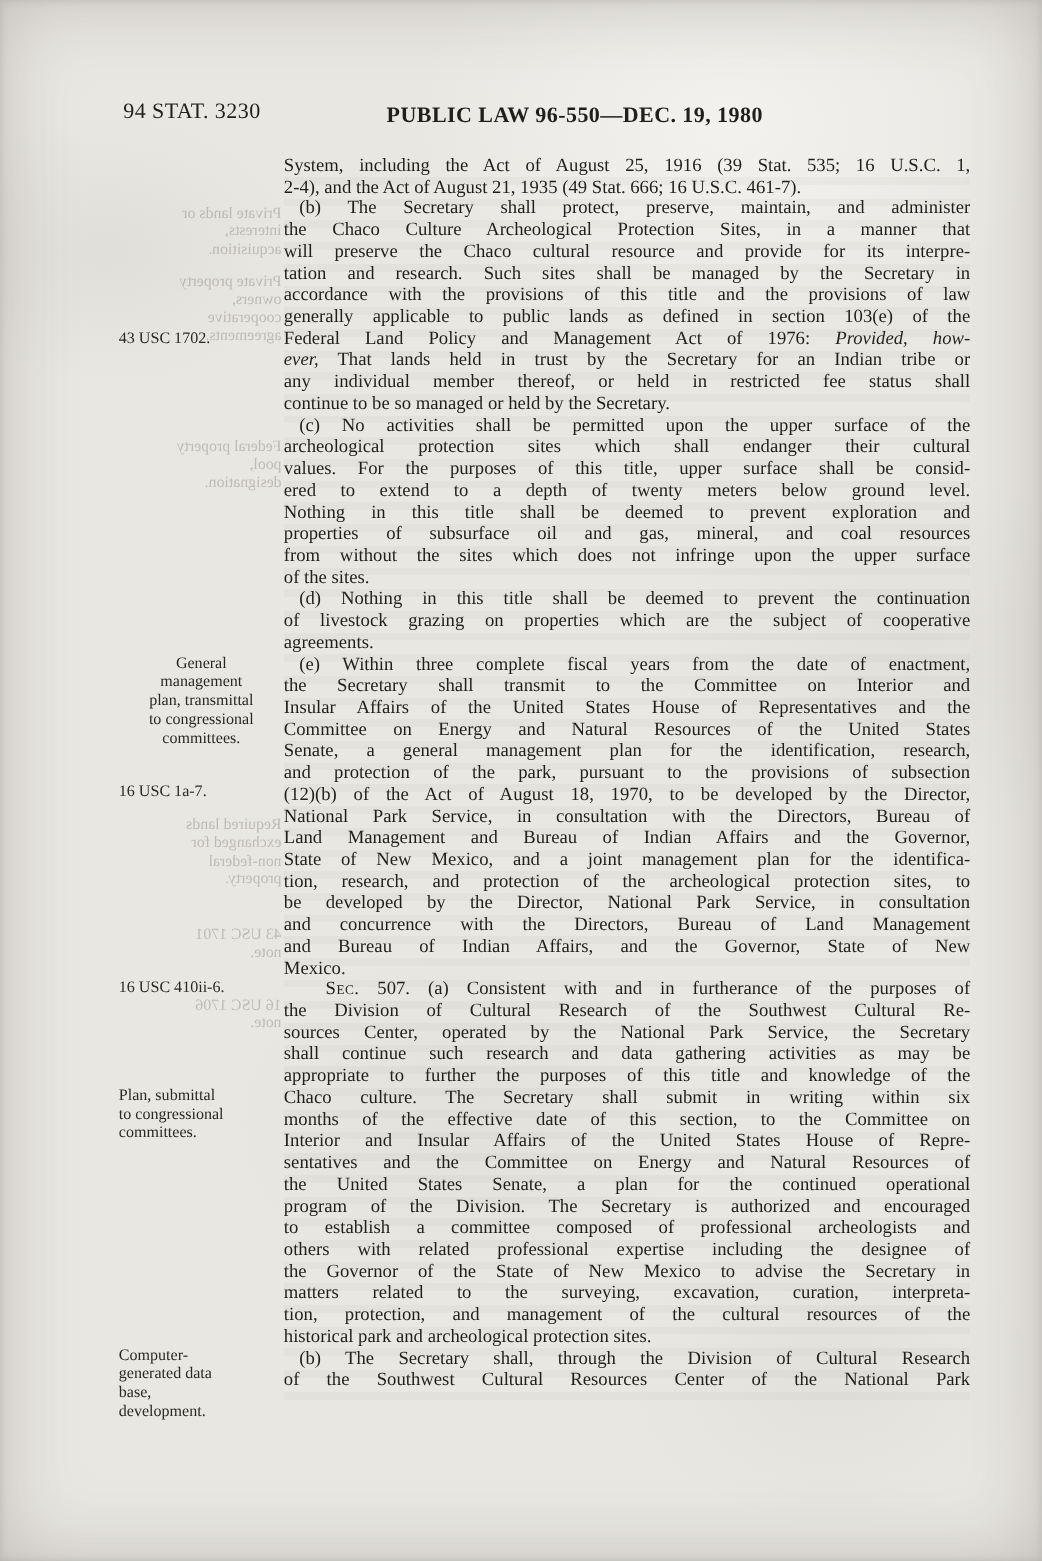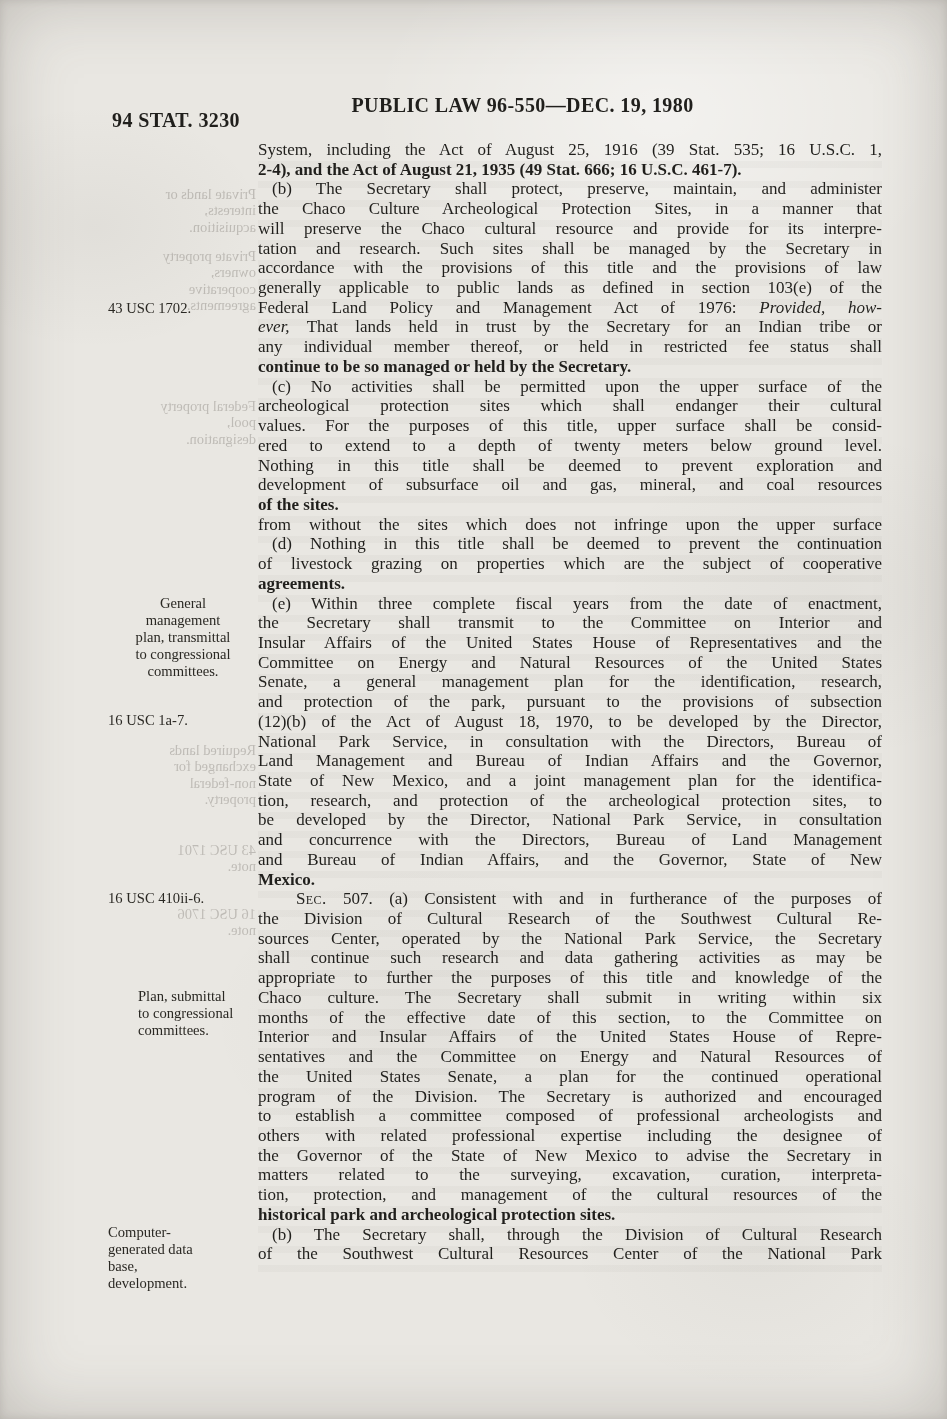--- a/index.html
+++ b/index.html
@@ -13,36 +13,36 @@
       radial-gradient(240px 170px at 10% 16%, rgba(70,66,58,.05), rgba(0,0,0,0) 72%),
       radial-gradient(320px 230px at 88% 42%, rgba(70,66,58,.045), rgba(0,0,0,0) 72%),
       radial-gradient(300px 220px at 45% 72%, rgba(70,66,58,.04), rgba(0,0,0,0) 72%),
       radial-gradient(260px 200px at 80% 88%, rgba(70,66,58,.04), rgba(0,0,0,0) 72%);
     box-shadow:inset 0 0 70px rgba(88,84,76,.28), inset 0 0 8px rgba(88,84,76,.18);
     overflow:hidden;
     font-family:"Liberation Serif","DejaVu Serif",serif;
     color:#201f1c;
   }
   .stat-number{
-    position:absolute;left:112px;top:109px;
-    font-size:20px;font-weight:bold;letter-spacing:.4px;white-space:nowrap;
+    position:absolute;left:112px;top:90px;
+    font-size:20px;font-weight:normal;letter-spacing:.4px;white-space:nowrap;
   }
   .law-title{
     position:absolute;left:225px;top:94px;width:595px;
     text-align:center;font-size:20px;font-weight:bold;letter-spacing:.4px;white-space:nowrap;
   }
   .body-text{
     position:absolute;left:258px;top:140px;width:624px;
     font-size:17px;line-height:19.72px;
   }
   .line{
     text-align:justify;text-align-last:justify;
     height:19.72px;overflow:visible;white-space:normal;
   }
-  .line.last{text-align-last:left;font-weight:bold;}
+  .line.last{text-align-last:left;}
   .line.indent{text-indent:14px;}
   .sc{font-variant:small-caps;letter-spacing:.4px;margin-left:24px;}
   .margin-note{
     position:absolute;left:108px;width:150px;
     font-size:14.6px;line-height:16.9px;color:#2a2823;
   }
   .bleed-note{
     position:absolute;left:104px;width:152px;
     font-size:14.4px;line-height:16.4px;color:#85807a;
     opacity:.42;transform:scaleX(-1);filter:blur(.5px);
@@ -75,23 +75,23 @@
       <div class="line">generally applicable to public lands as defined in section 103(e) of the</div>
       <div class="line">Federal Land Policy and Management Act of 1976: <i>Provided, how-</i></div>
       <div class="line"><i>ever,</i> That lands held in trust by the Secretary for an Indian tribe or</div>
       <div class="line">any individual member thereof, or held in restricted fee status shall</div>
       <div class="line last">continue to be so managed or held by the Secretary.</div>
       <div class="line indent">(c) No activities shall be permitted upon the upper surface of the</div>
       <div class="line">archeological protection sites which shall endanger their cultural</div>
       <div class="line">values. For the purposes of this title, upper surface shall be consid-</div>
       <div class="line">ered to extend to a depth of twenty meters below ground level.</div>
       <div class="line">Nothing in this title shall be deemed to prevent exploration and</div>
-      <div class="line">development of subsurface oil and gas, mineral, and coal resources</div>
+      <div class="line">properties of subsurface oil and gas, mineral, and coal resources</div>
+      <div class="line">from without the sites which does not infringe upon the upper surface</div>
       <div class="line last">of the sites.</div>
-      <div class="line">from without the sites which does not infringe upon the upper surface</div>
       <div class="line indent">(d) Nothing in this title shall be deemed to prevent the continuation</div>
       <div class="line">of livestock grazing on properties which are the subject of cooperative</div>
       <div class="line last">agreements.</div>
       <div class="line indent">(e) Within three complete fiscal years from the date of enactment,</div>
       <div class="line">the Secretary shall transmit to the Committee on Interior and</div>
       <div class="line">Insular Affairs of the United States House of Representatives and the</div>
       <div class="line">Committee on Energy and Natural Resources of the United States</div>
       <div class="line">Senate, a general management plan for the identification, research,</div>
       <div class="line">and protection of the park, pursuant to the provisions of subsection</div>
       <div class="line">(12)(b) of the Act of August 18, 1970, to be developed by the Director,</div>
@@ -133,21 +133,21 @@
       <div>plan, transmittal</div>
       <div>to congressional</div>
       <div>committees.</div>
     </div>
     <div class="margin-note" style="top: 712px;">
       <div>16 USC 1a-7.</div>
     </div>
     <div class="margin-note" style="top: 890px;">
       <div>16 USC 410ii-6.</div>
     </div>
-    <div class="margin-note" style="top: 988px; margin-left: 30px;">
+    <div class="margin-note" style="top: 988px;">
       <div>Plan, submittal</div>
       <div>to congressional</div>
       <div>committees.</div>
     </div>
     <div class="margin-note" style="top: 1224px;">
       <div>Computer-</div>
       <div>generated data</div>
       <div>base,</div>
       <div>development.</div>
     </div>

